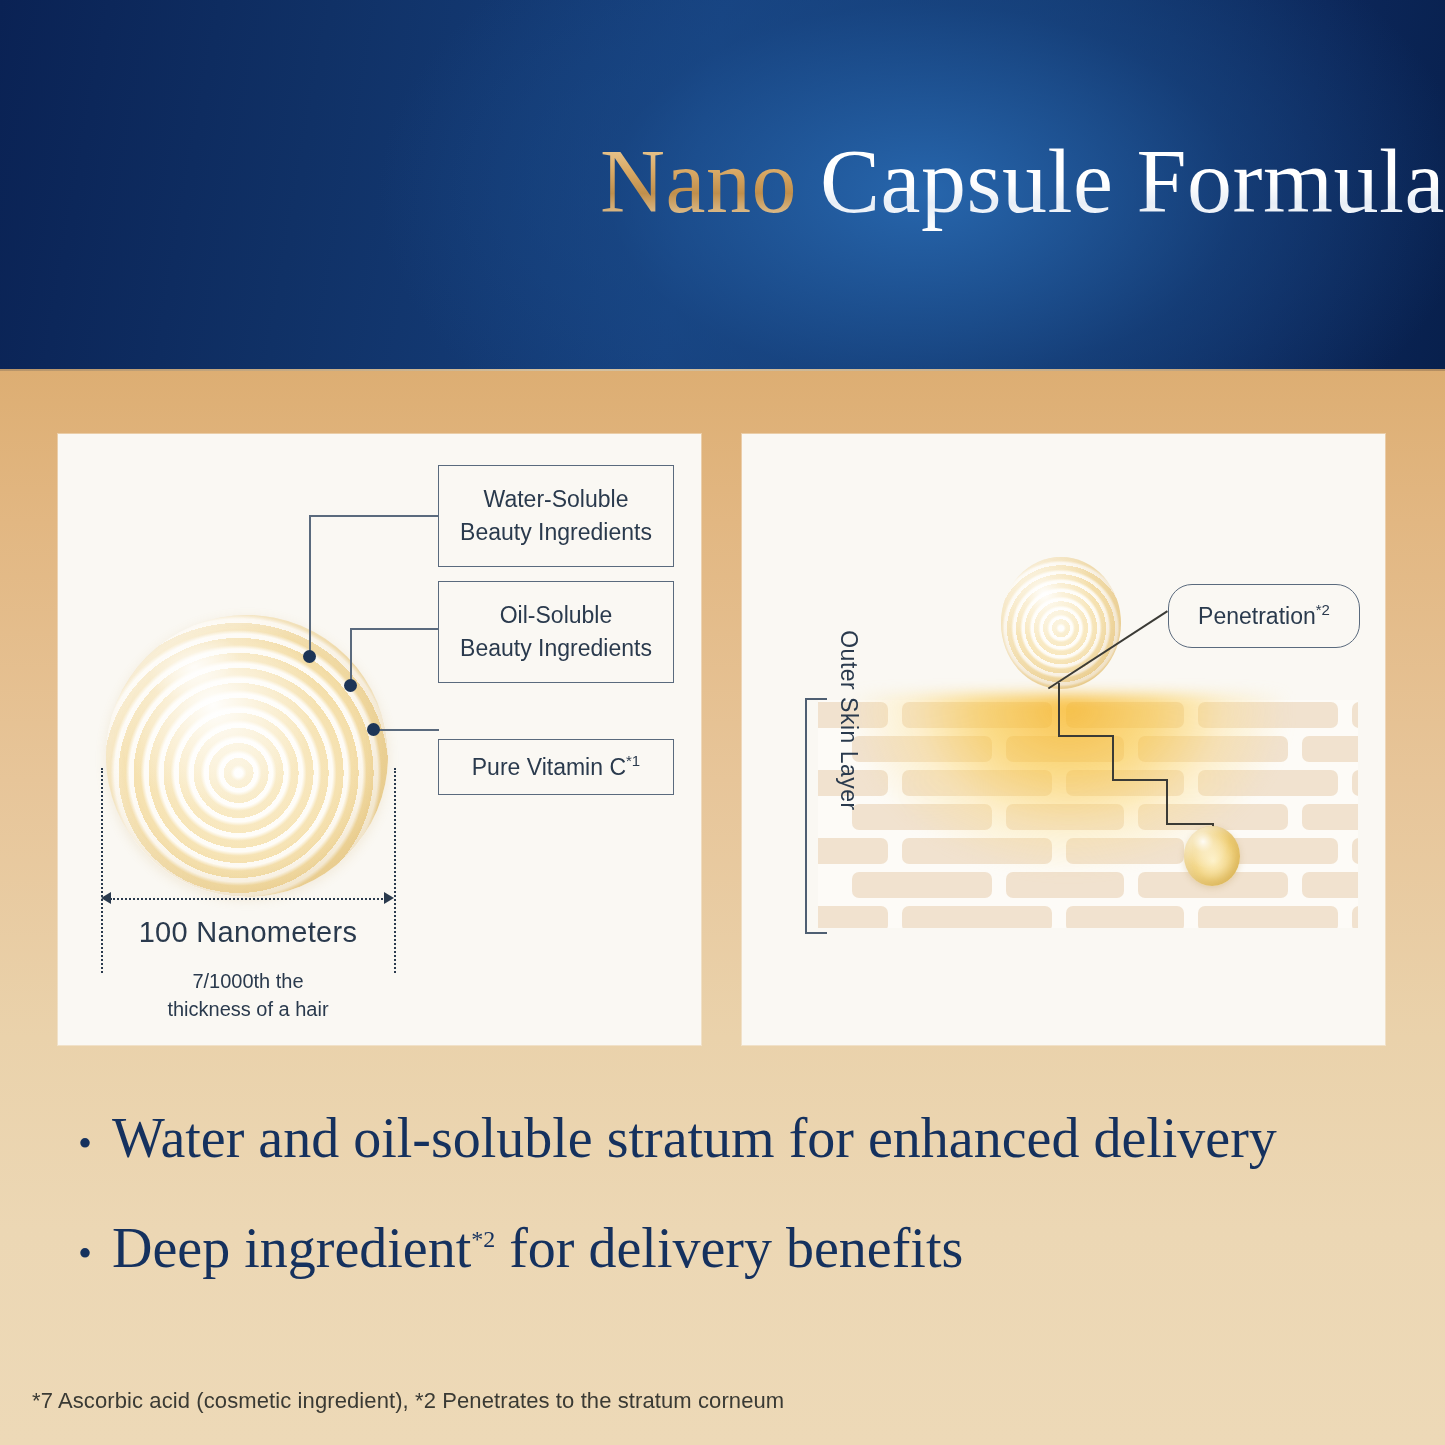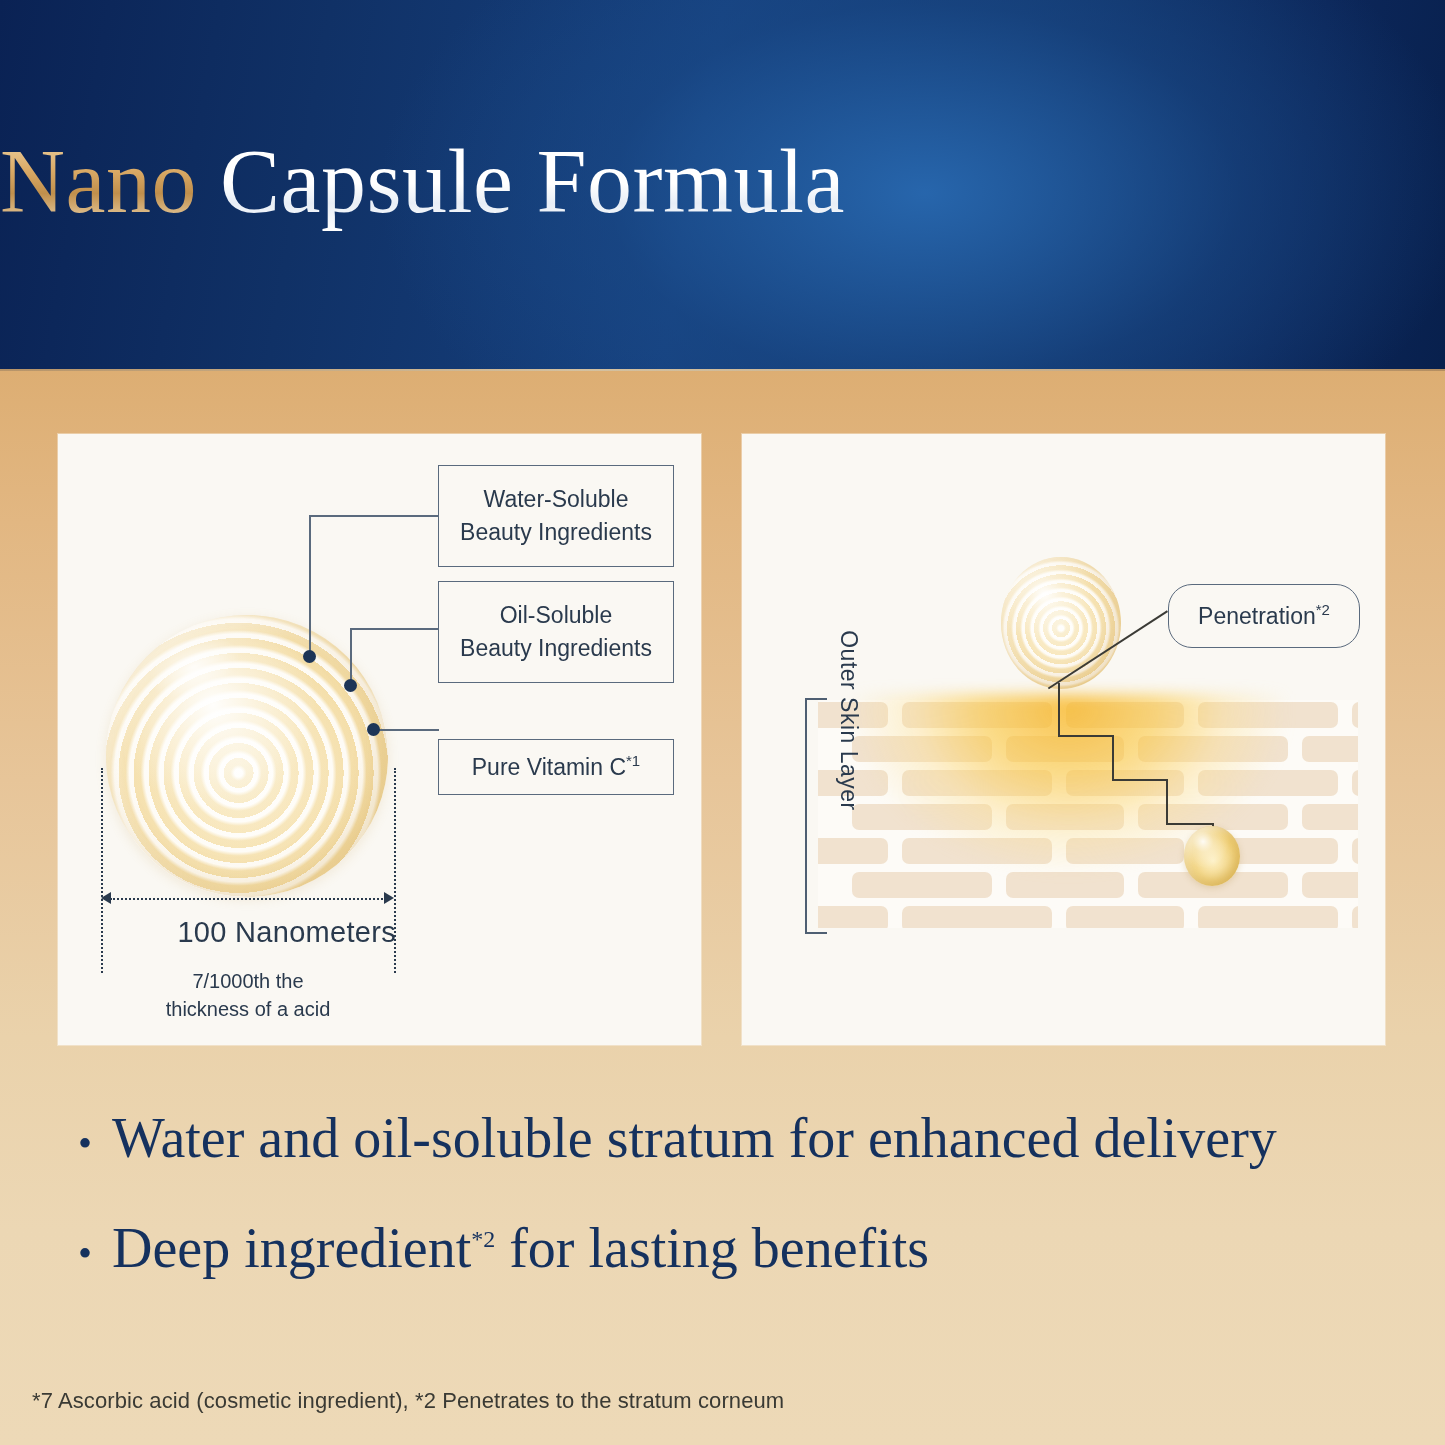--- a/index.html
+++ b/index.html
@@ -16,21 +16,21 @@
     background:
       radial-gradient(ellipse 700px 420px at 64% 52%, rgba(40,104,175,.95) 0%, rgba(26,74,136,.55) 45%, rgba(10,40,92,0) 78%),
       linear-gradient(100deg,#0a2254 0%,#103166 22%,#16417f 48%,#12376e 68%,#0c275a 88%,#08204d 100%);
   }
   .header-underline{
     position:absolute;left:0;top:369px;width:1445px;height:4px;
     background:linear-gradient(90deg,#caa06a,#e9cfa4 40%,#d9b98c 75%,#c79a63);
     opacity:.9;
   }
   .title{
-    position:absolute;left:0;top:132px;width:1445px;text-align:left;
+    position:absolute;left:0;top:132px;width:1445px;text-align:right;
     font-family:"Liberation Serif", serif;
     font-size:90px;line-height:1.12;letter-spacing:.5px;
     white-space:nowrap;
   }
   .title .gold{
     background:linear-gradient(180deg,#f0d9ae 0%,#dbab67 38%,#c08f4c 62%,#f3e0bc 100%);
     -webkit-background-clip:text;background-clip:text;color:transparent;
     -webkit-text-fill-color:transparent;
     text-shadow:none;
   }
@@ -94,21 +94,21 @@
     position:absolute;width:0;border-left:2px dotted #2a3a4d;
   }
   .doth{
     position:absolute;height:0;border-top:2px dotted #2a3a4d;
   }
   .arrowL,.arrowR{position:absolute;width:0;height:0;border-top:6px solid transparent;border-bottom:6px solid transparent;}
   .arrowL{border-right:10px solid #2a3a4d;}
   .arrowR{border-left:10px solid #2a3a4d;}
 
   .nm-main{
-    position:absolute;left:100px;top:916px;width:296px;text-align:right;
+    position:absolute;left:100px;top:916px;width:296px;text-align:center;
     font-size:29px;color:#2a3a4d;letter-spacing:.3px;
   }
   .nm-sub{
     position:absolute;left:100px;top:968px;width:296px;text-align:center;
     font-size:20px;color:#2a3a4d;line-height:1.38;
   }
 
   
   .skin{
     position:absolute;left:818px;top:700px;width:540px;height:228px;overflow:hidden;
@@ -217,21 +217,21 @@
 
   <div class="dotv" style="left:101px;top:768px;height:205px;"></div>
   <div class="dotv" style="left:394px;top:768px;height:205px;"></div>
   <div class="doth" style="left:110px;top:898px;width:276px;"></div>
   <div class="arrowL" style="left:101px;top:892px;"></div>
   <div class="arrowR" style="left:384px;top:892px;"></div>
 
   <div class="nm-main">100 Nanometers</div>
   <div class="nm-sub">
     <span>7/1000th the</span><br>
-    <span>thickness of a acid</span>
+    <span>thickness of a hair</span>
   </div>
 
   <div class="panel" id="panel-right"></div>
 
   <div class="skin" id="skin-bricks">
       <div class="brick" style="left: -34px; top: 2px; width: 104px; height: 26px;"></div>
       <div class="brick" style="left: 84px; top: 2px; width: 150px; height: 26px;"></div>
       <div class="brick" style="left: 248px; top: 2px; width: 118px; height: 26px;"></div>
       <div class="brick" style="left: 380px; top: 2px; width: 140px; height: 26px;"></div>
       <div class="brick" style="left: 534px; top: 2px; width: 126px; height: 26px;"></div>
@@ -287,19 +287,19 @@
     <span><span>Penetration</span><span class="sup">*2</span></span>
   </div>
 
   <div class="bullets">
     <div class="bullet" id="bullet-0">
       <span class="dotchar">•</span>
       <span>Water and oil-soluble stratum for enhanced delivery</span>
     </div>
     <div class="bullet" id="bullet-1">
       <span class="dotchar">•</span>
-      <span><span>Deep ingredient</span><span class="sup">*2</span><span> for lasting benefits</span></span>
+      <span><span>Deep ingredient</span><span class="sup">*2</span><span> for delivery benefits</span></span>
     </div>
   </div>
 
   <div class="footnote">*7 Ascorbic acid (cosmetic ingredient),  *2 Penetrates to the stratum corneum</div>
 
 </div>
 
 </body></html>

